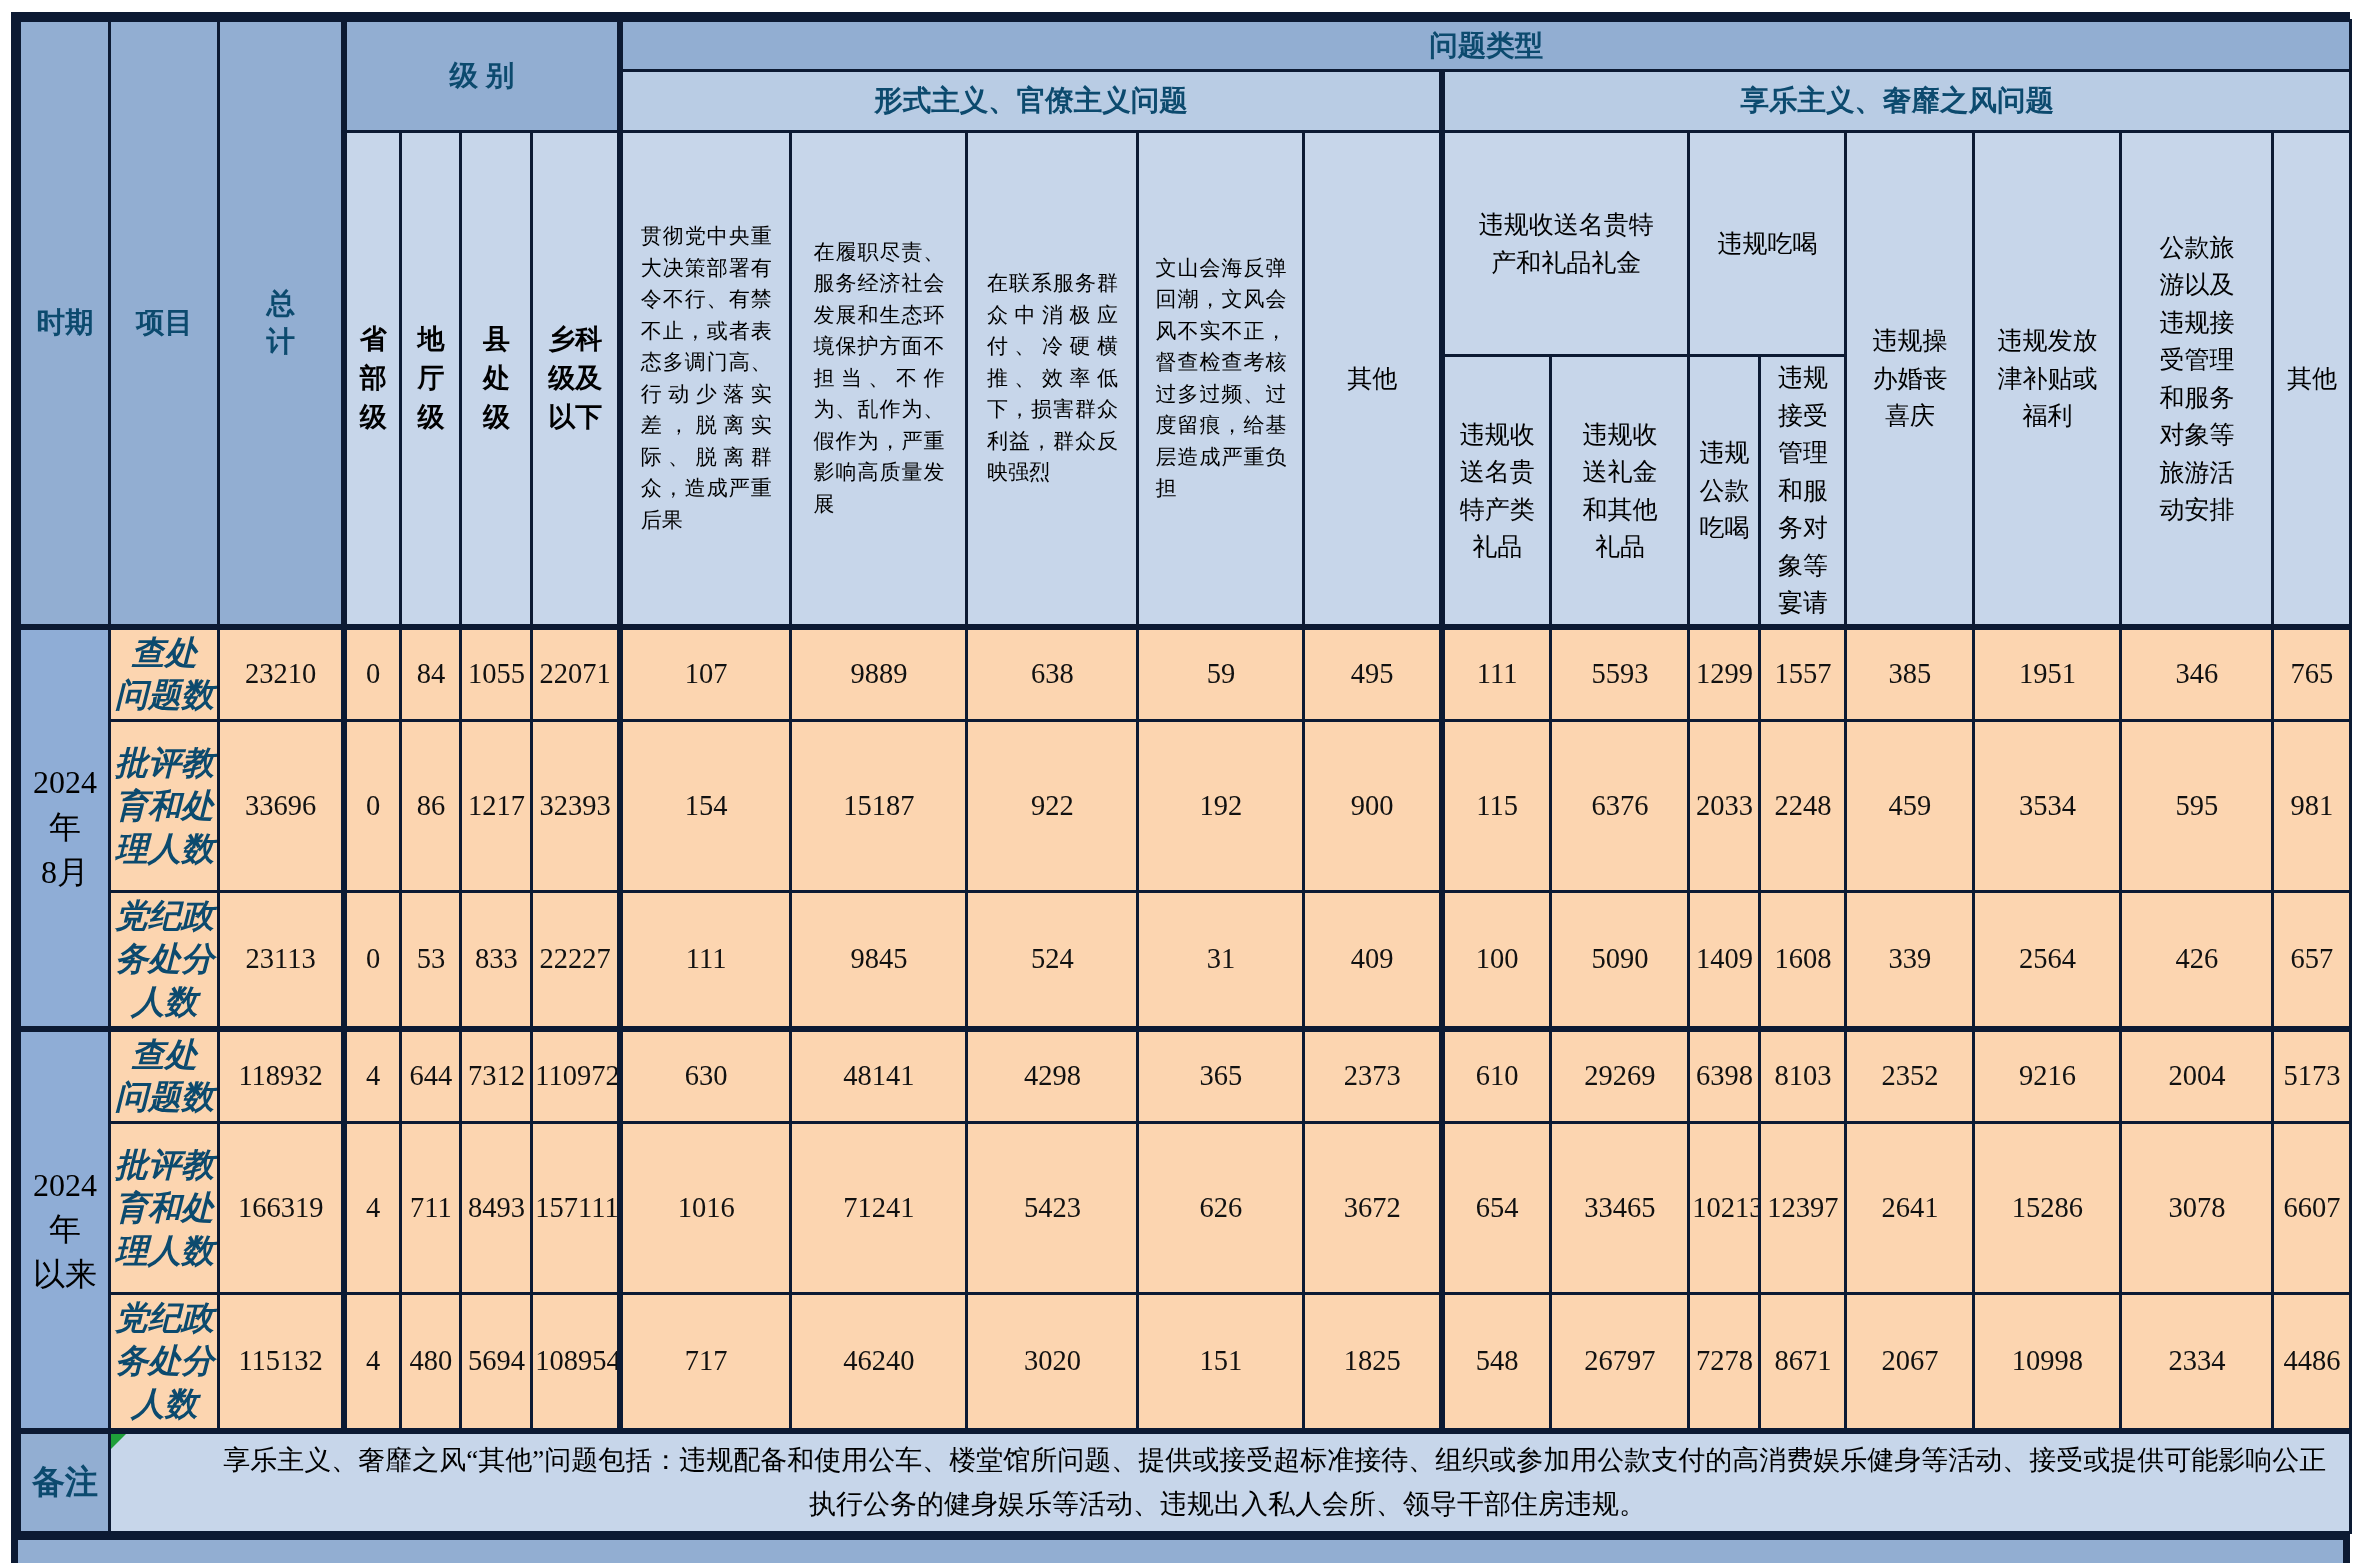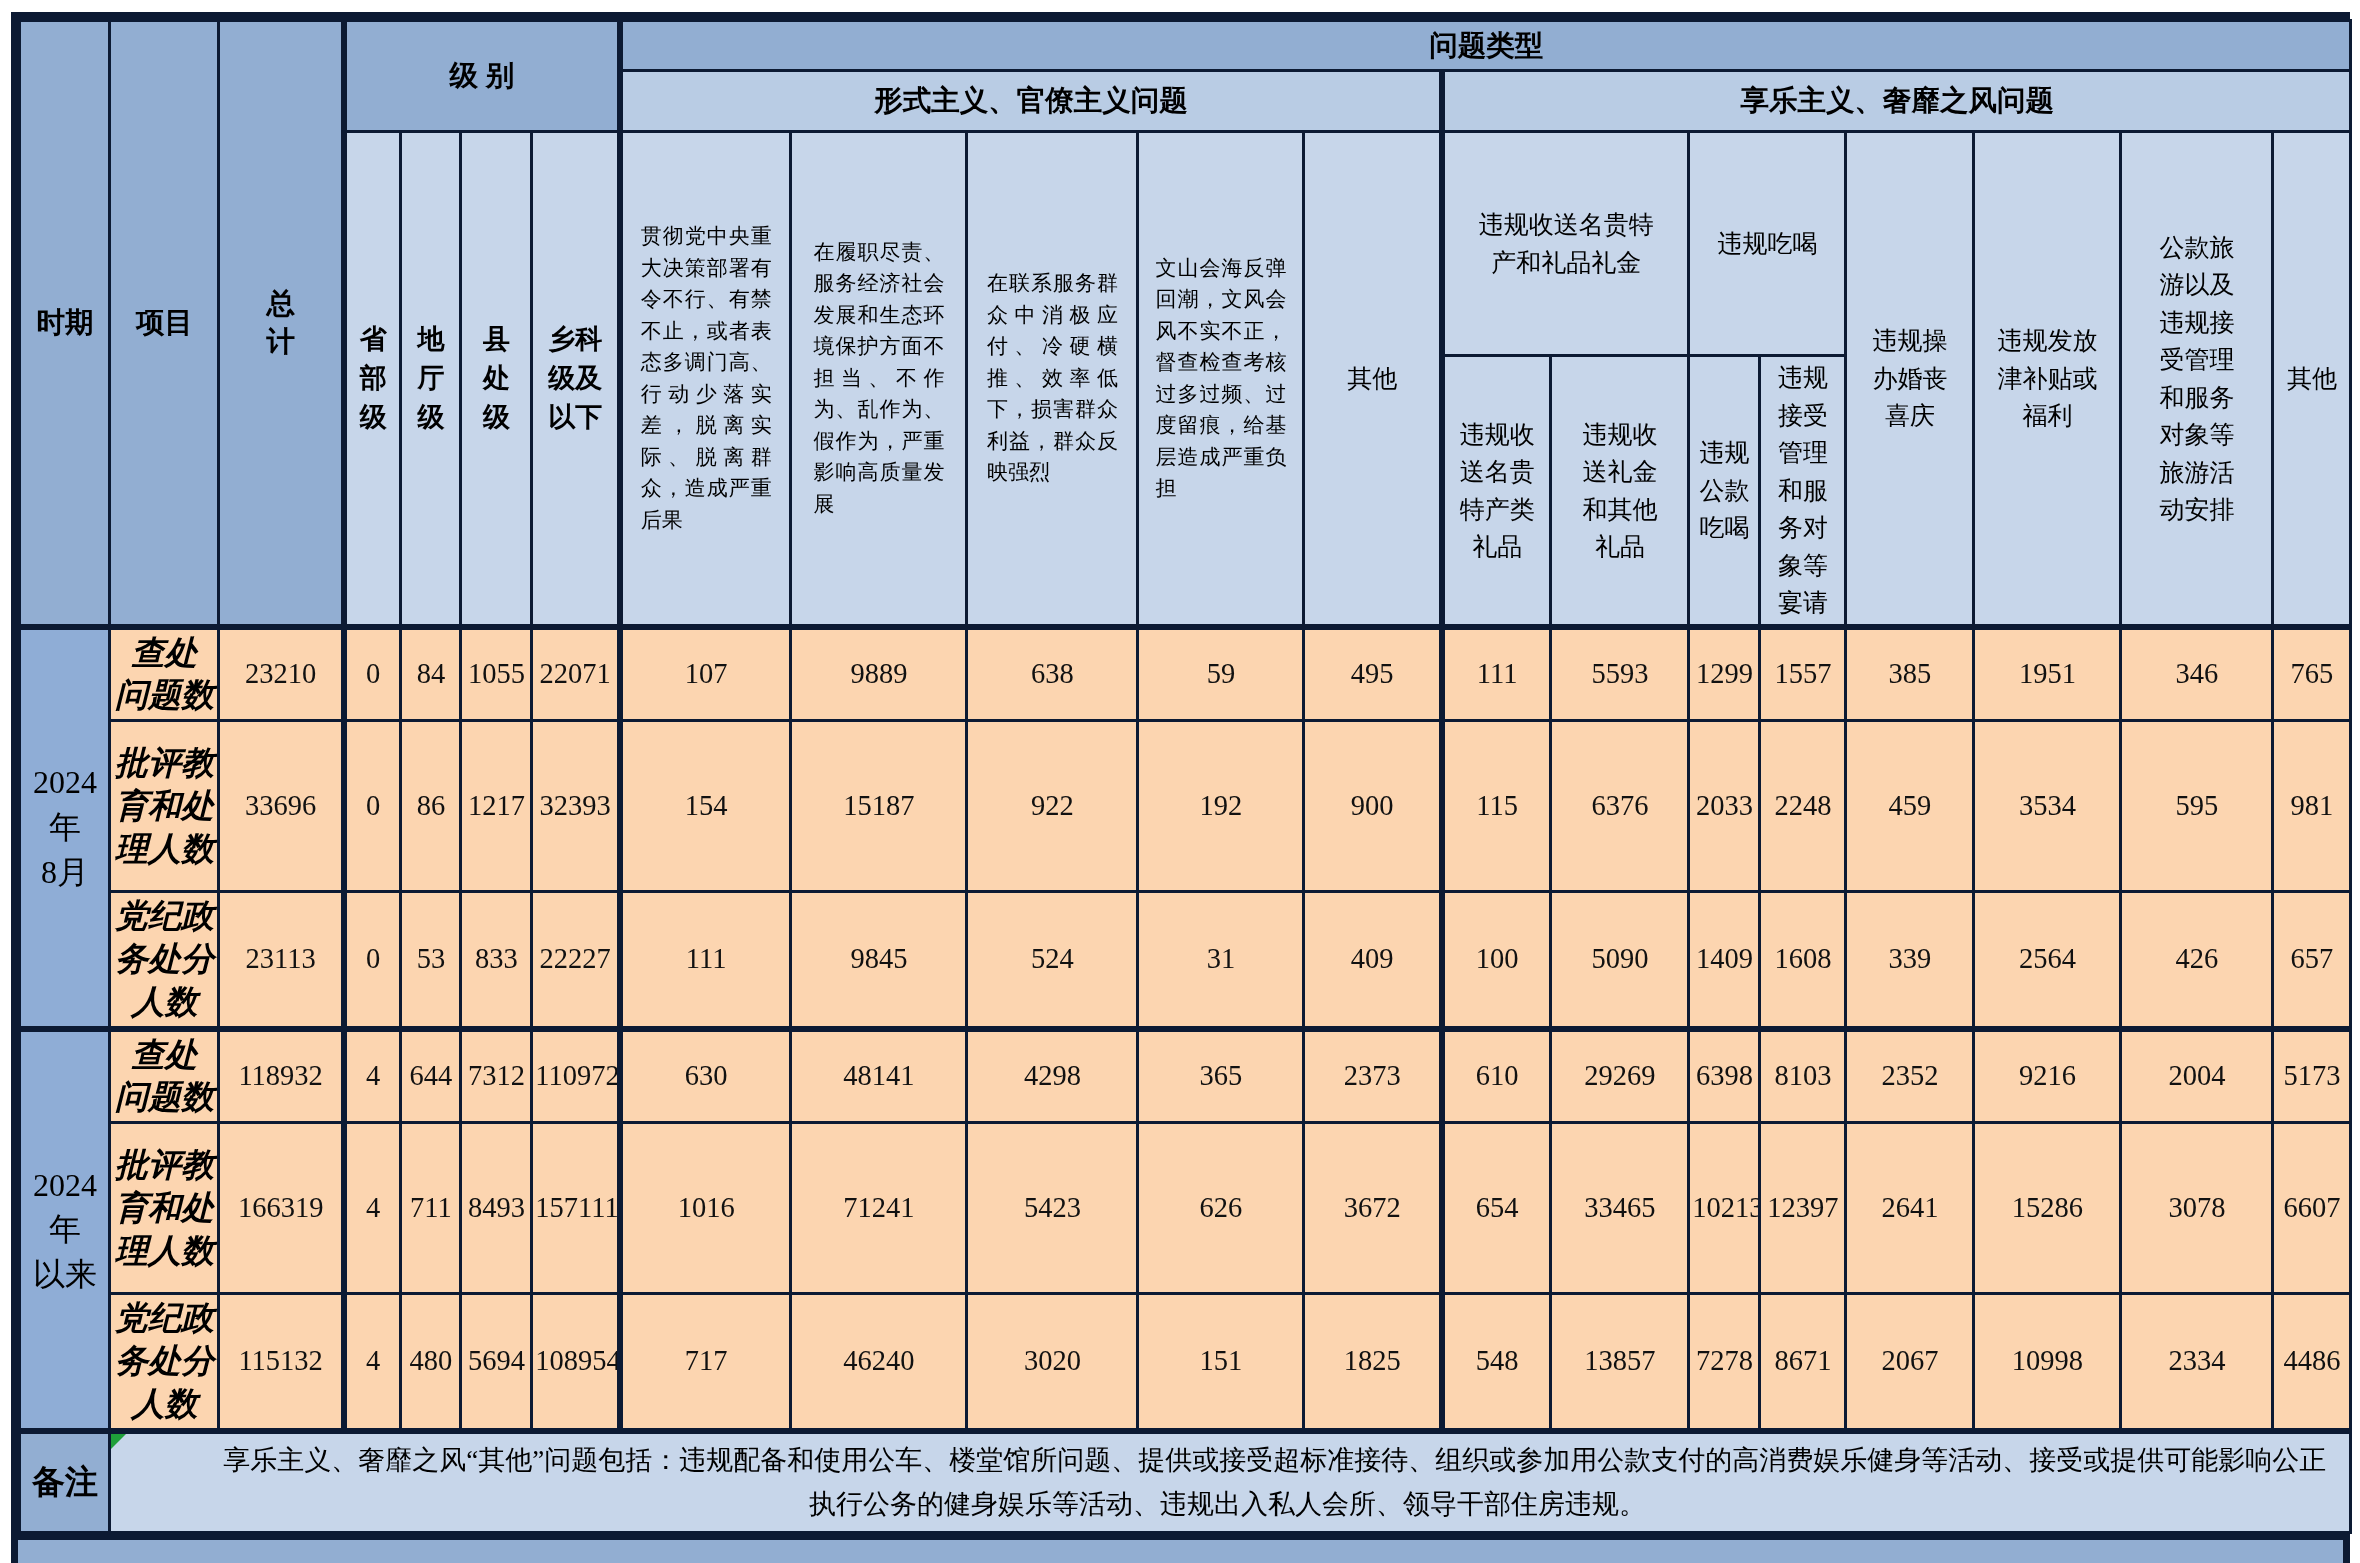--- a/index.html
+++ b/index.html
@@ -4,21 +4,21 @@
 <style>
   html,body{margin:0;padding:0;background:#ffffff;}
   body{width:2361px;height:1564px;overflow:hidden;font-family:"Liberation Serif",serif;}
   .page{padding:12.4px 11.4px 0 11.4px;}
   .frame{border:7.6px solid #0c1a33;}
   .title-bar{height:86px;background:#3b6191;color:#ffffff;text-align:center;line-height:86px;
     font-size:49px;font-weight:bold;font-family:"Liberation Serif",serif;border-bottom:6.7px solid #0c1a33;letter-spacing:1.9px;}
   table.stats{border-collapse:collapse;table-layout:fixed;width:100%;}
   table.stats th,table.stats td{border:3.8px solid #0c1a33;text-align:center;vertical-align:middle;
     padding:1.9px;overflow:hidden;}
-  .hs{font-family:"Liberation Sans",sans-serif;font-weight:bold;font-size:28.5px;color:#000000;}
+  .hs{font-family:"Liberation Sans",sans-serif;font-weight:bold;font-size:28.5px;color:#0c4a6e;}
   .mid{background:#92aed2;}
   .band{background:#b9cce4;}
   .light{background:#c7d6ea;}
   .orange{background:#fcd5b0;}
   .period-col{background:#8fadd6;}
   .pre{white-space:pre-line;}
   .bl6{border-left-width:6.7px !important;}
   tr.tt td,tr.tt th{border-top-width:6.7px !important;}
   .lvl{font-family:"Liberation Serif",serif;font-weight:bold;font-size:27px;line-height:1.45;}
   .desc{font-family:"Liberation Serif",serif;font-weight:normal;font-size:21px;line-height:1.5;}
@@ -273,21 +273,21 @@
       <td class="num orange bl6">4</td>
       <td class="num orange">480</td>
       <td class="num orange">5694</td>
       <td class="num orange">108954</td>
       <td class="num orange bl6">717</td>
       <td class="num orange">46240</td>
       <td class="num orange">3020</td>
       <td class="num orange">151</td>
       <td class="num orange">1825</td>
       <td class="num orange bl6">548</td>
-      <td class="num orange">13857</td>
+      <td class="num orange">26797</td>
       <td class="num orange">7278</td>
       <td class="num orange">8671</td>
       <td class="num orange">2067</td>
       <td class="num orange">10998</td>
       <td class="num orange">2334</td>
       <td class="num orange">4486</td>
     </tr>
 
     <tr class="note-row tt">
       <td class="hs mid note-label">备注</td>

